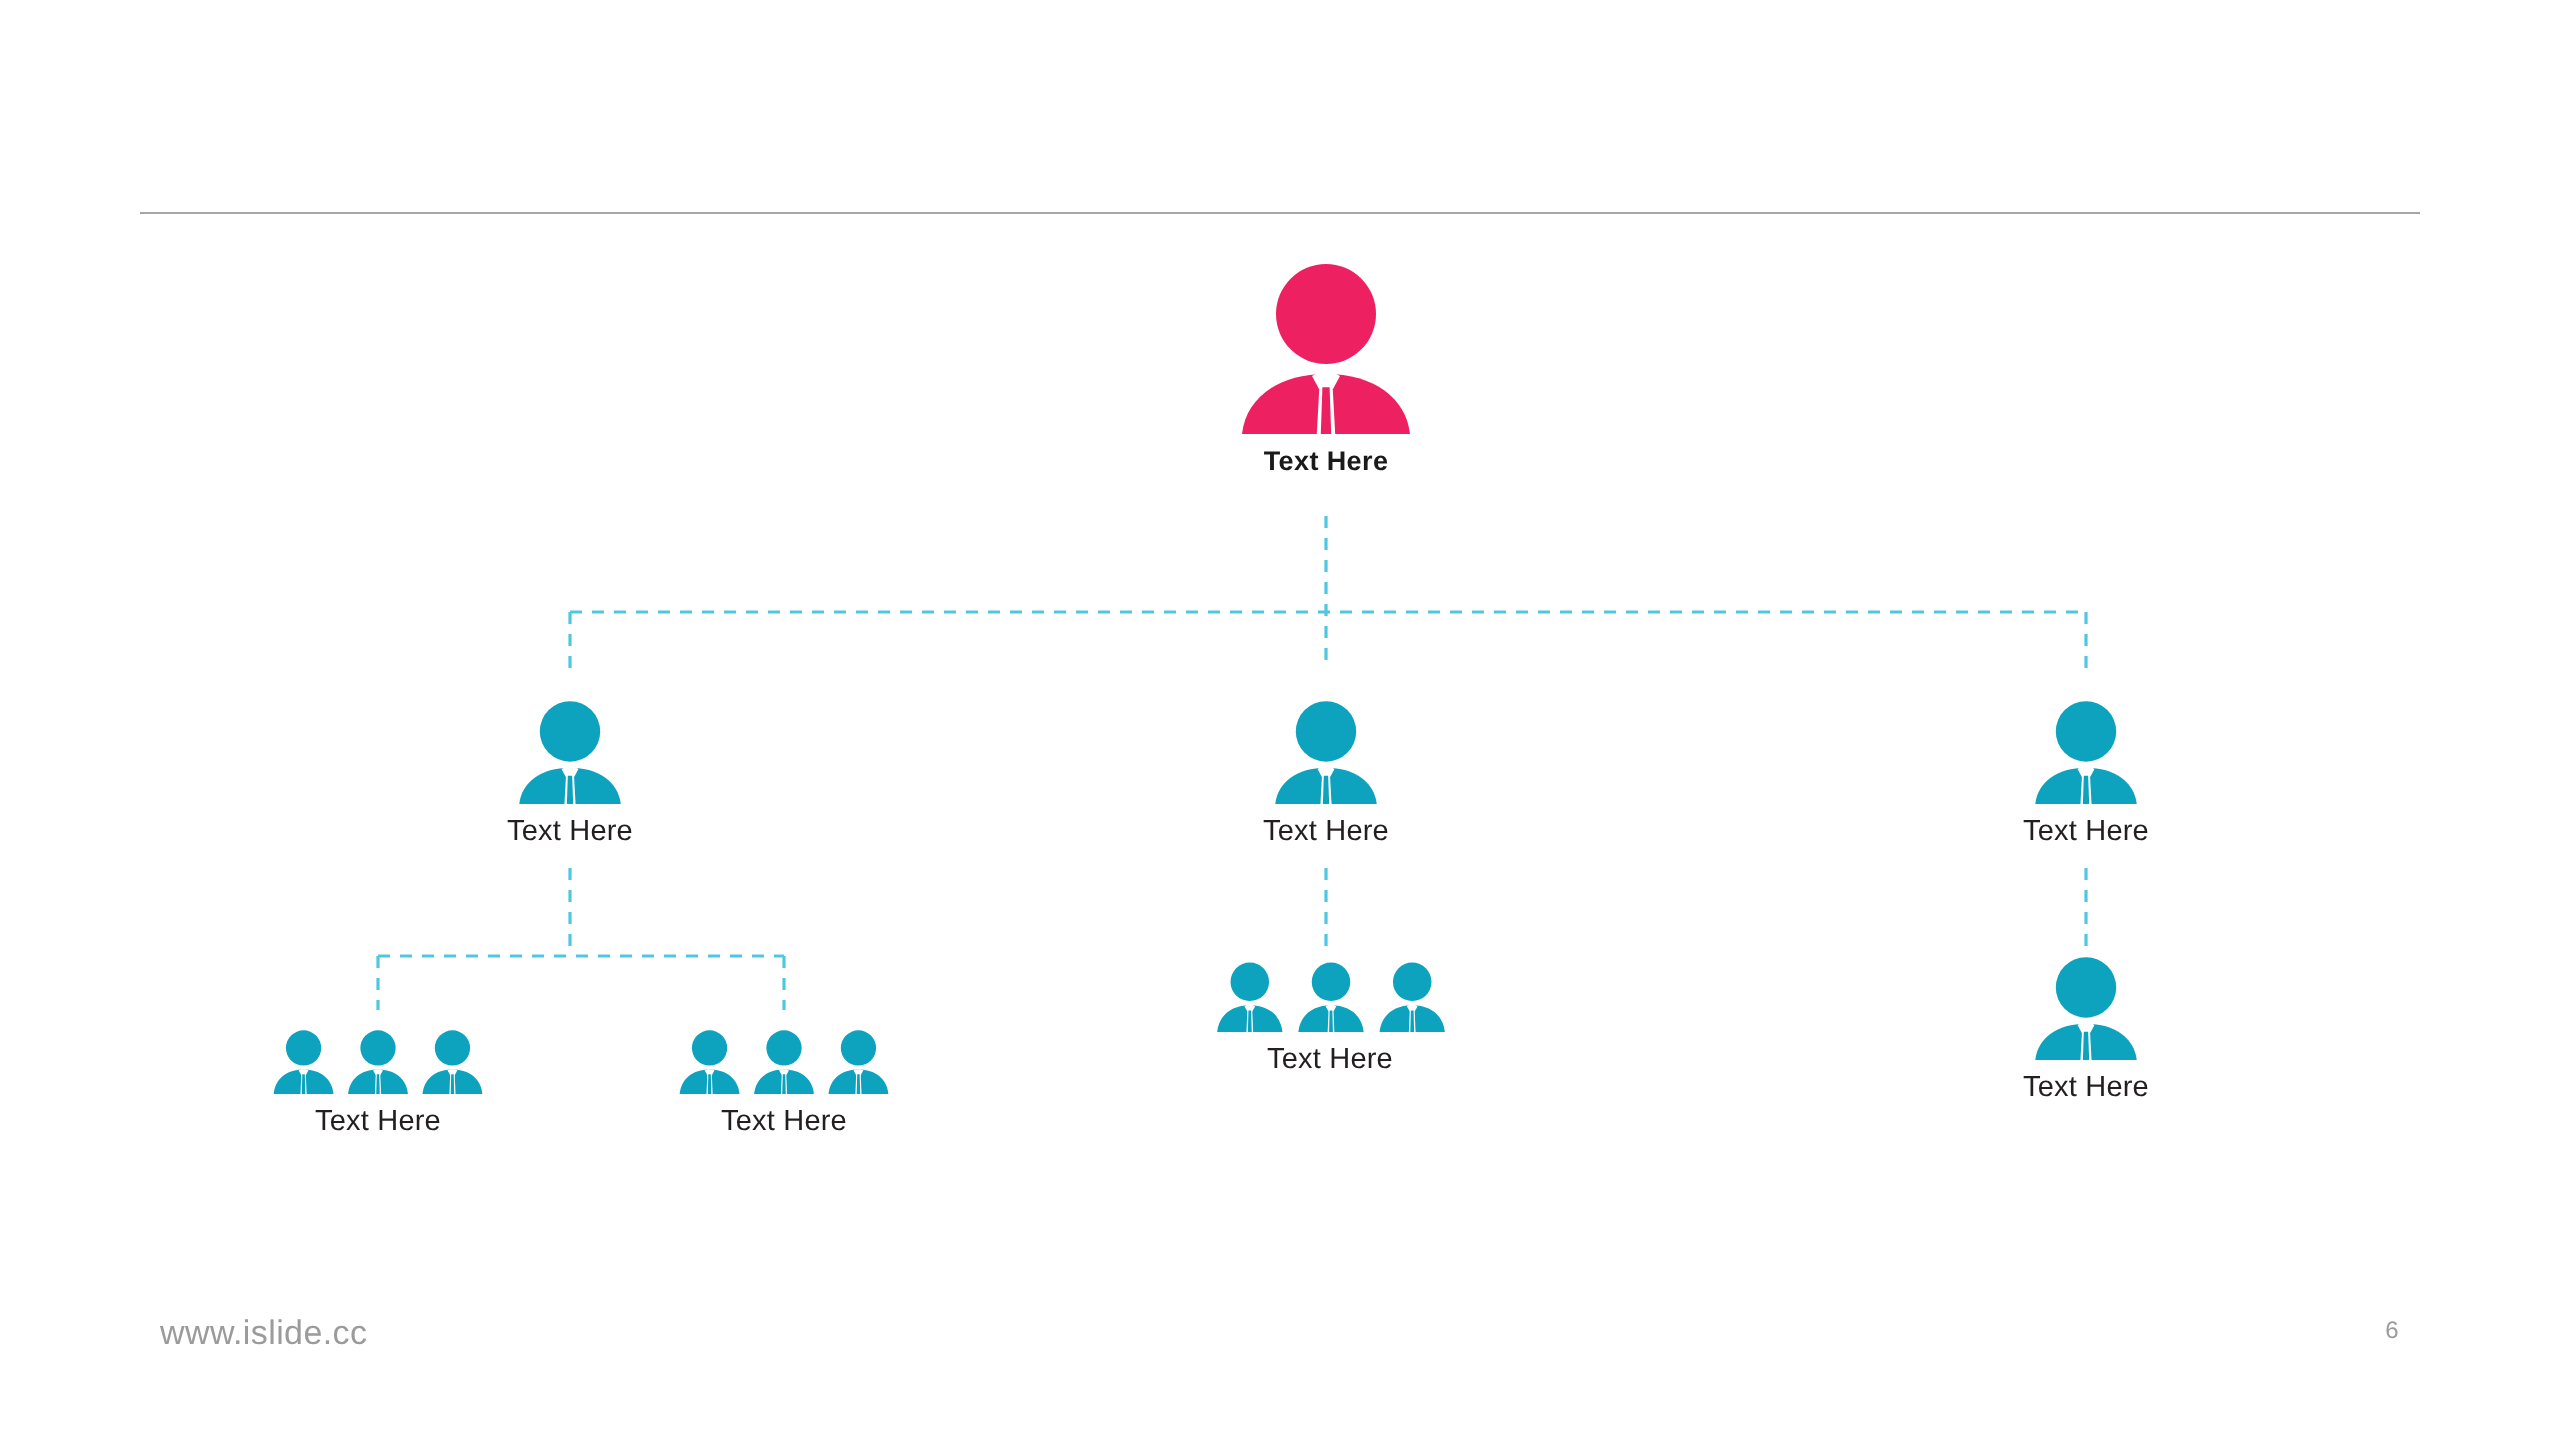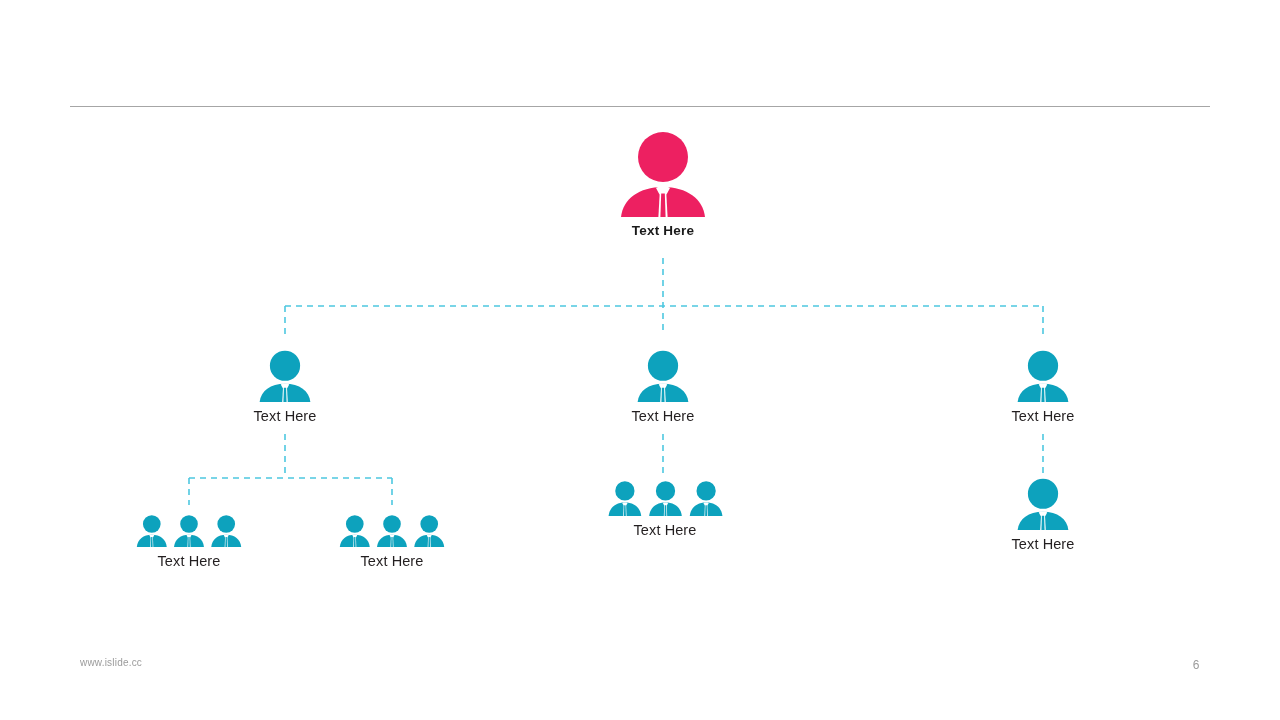--- a/index.html
+++ b/index.html
@@ -67,21 +67,21 @@
   .node.lvl2 .label { font-size: 14.5px; }
   .node.group .label { font-size: 14.5px; }
 
   .person-svg { display: block; }
 
   
   .footer-url {
     position: absolute;
     left: 80px;
     top: 657px;
-    font-size: 10px;
+    font-size: 17px;
     color: #9b9b9b;
     letter-spacing: .2px;
   }
   .footer-page {
     position: absolute;
     left: 1186px;
     top: 658px;
     width: 20px;
     text-align: center;
     font-size: 12px;

